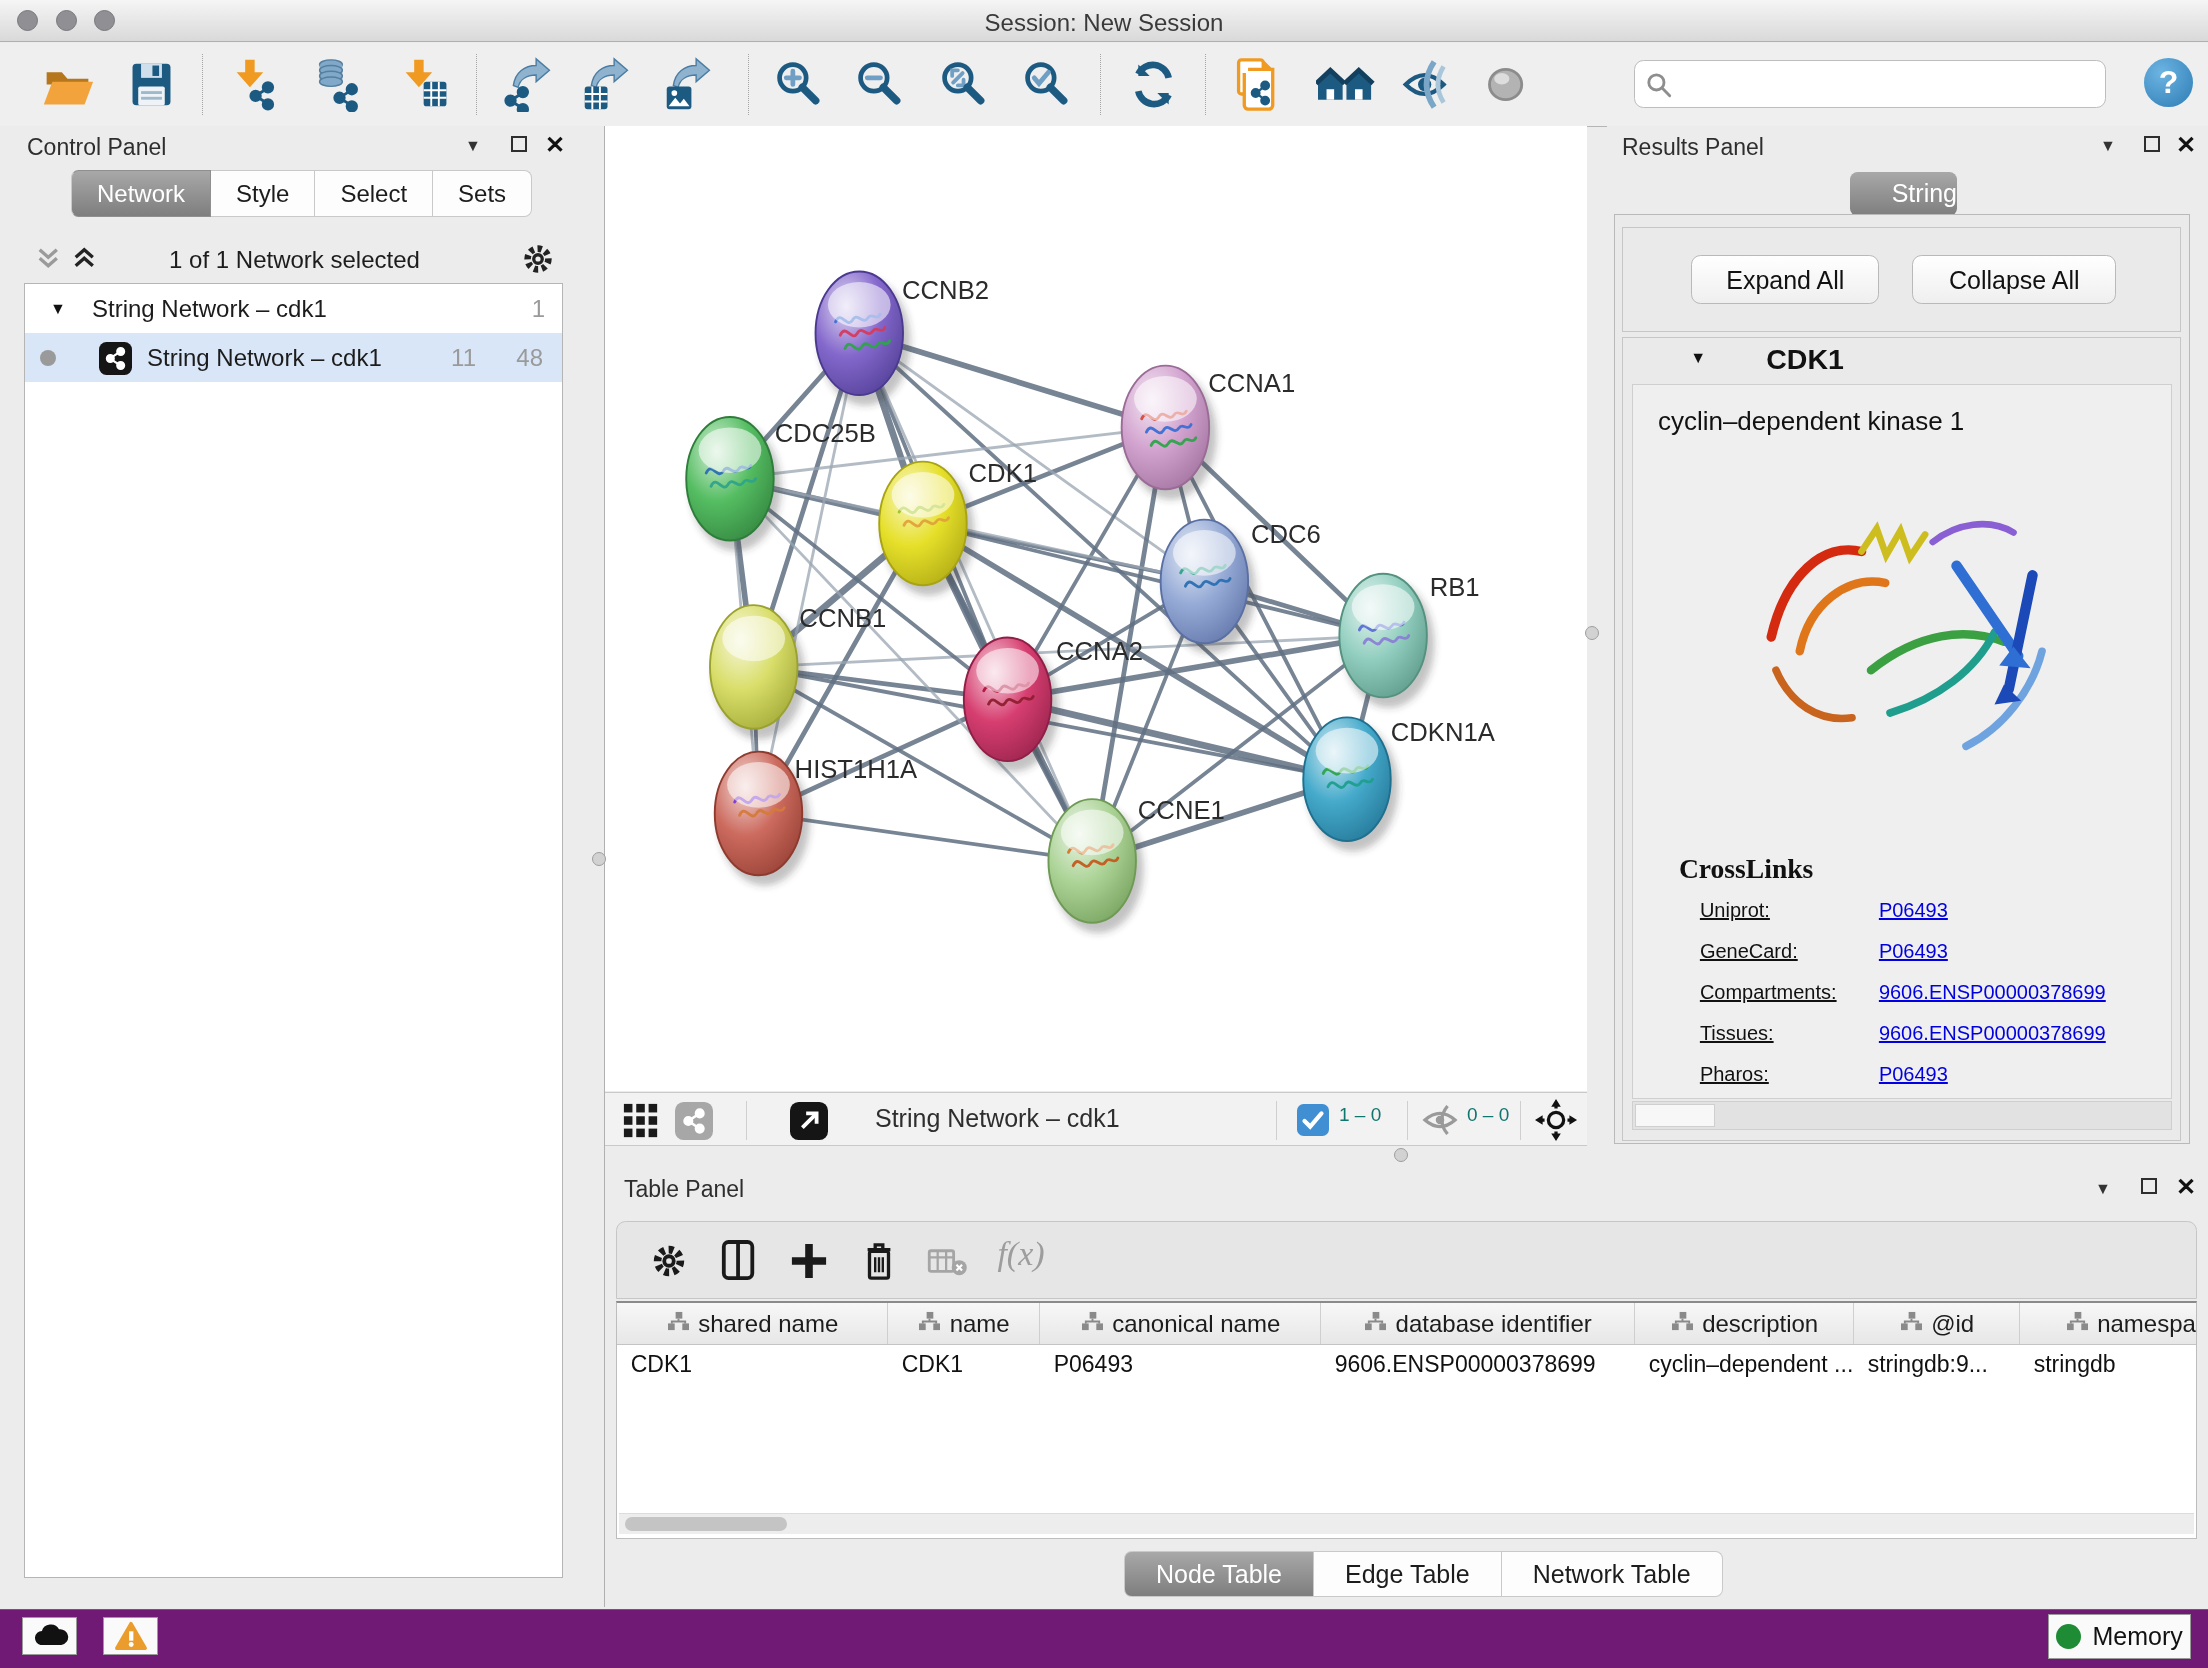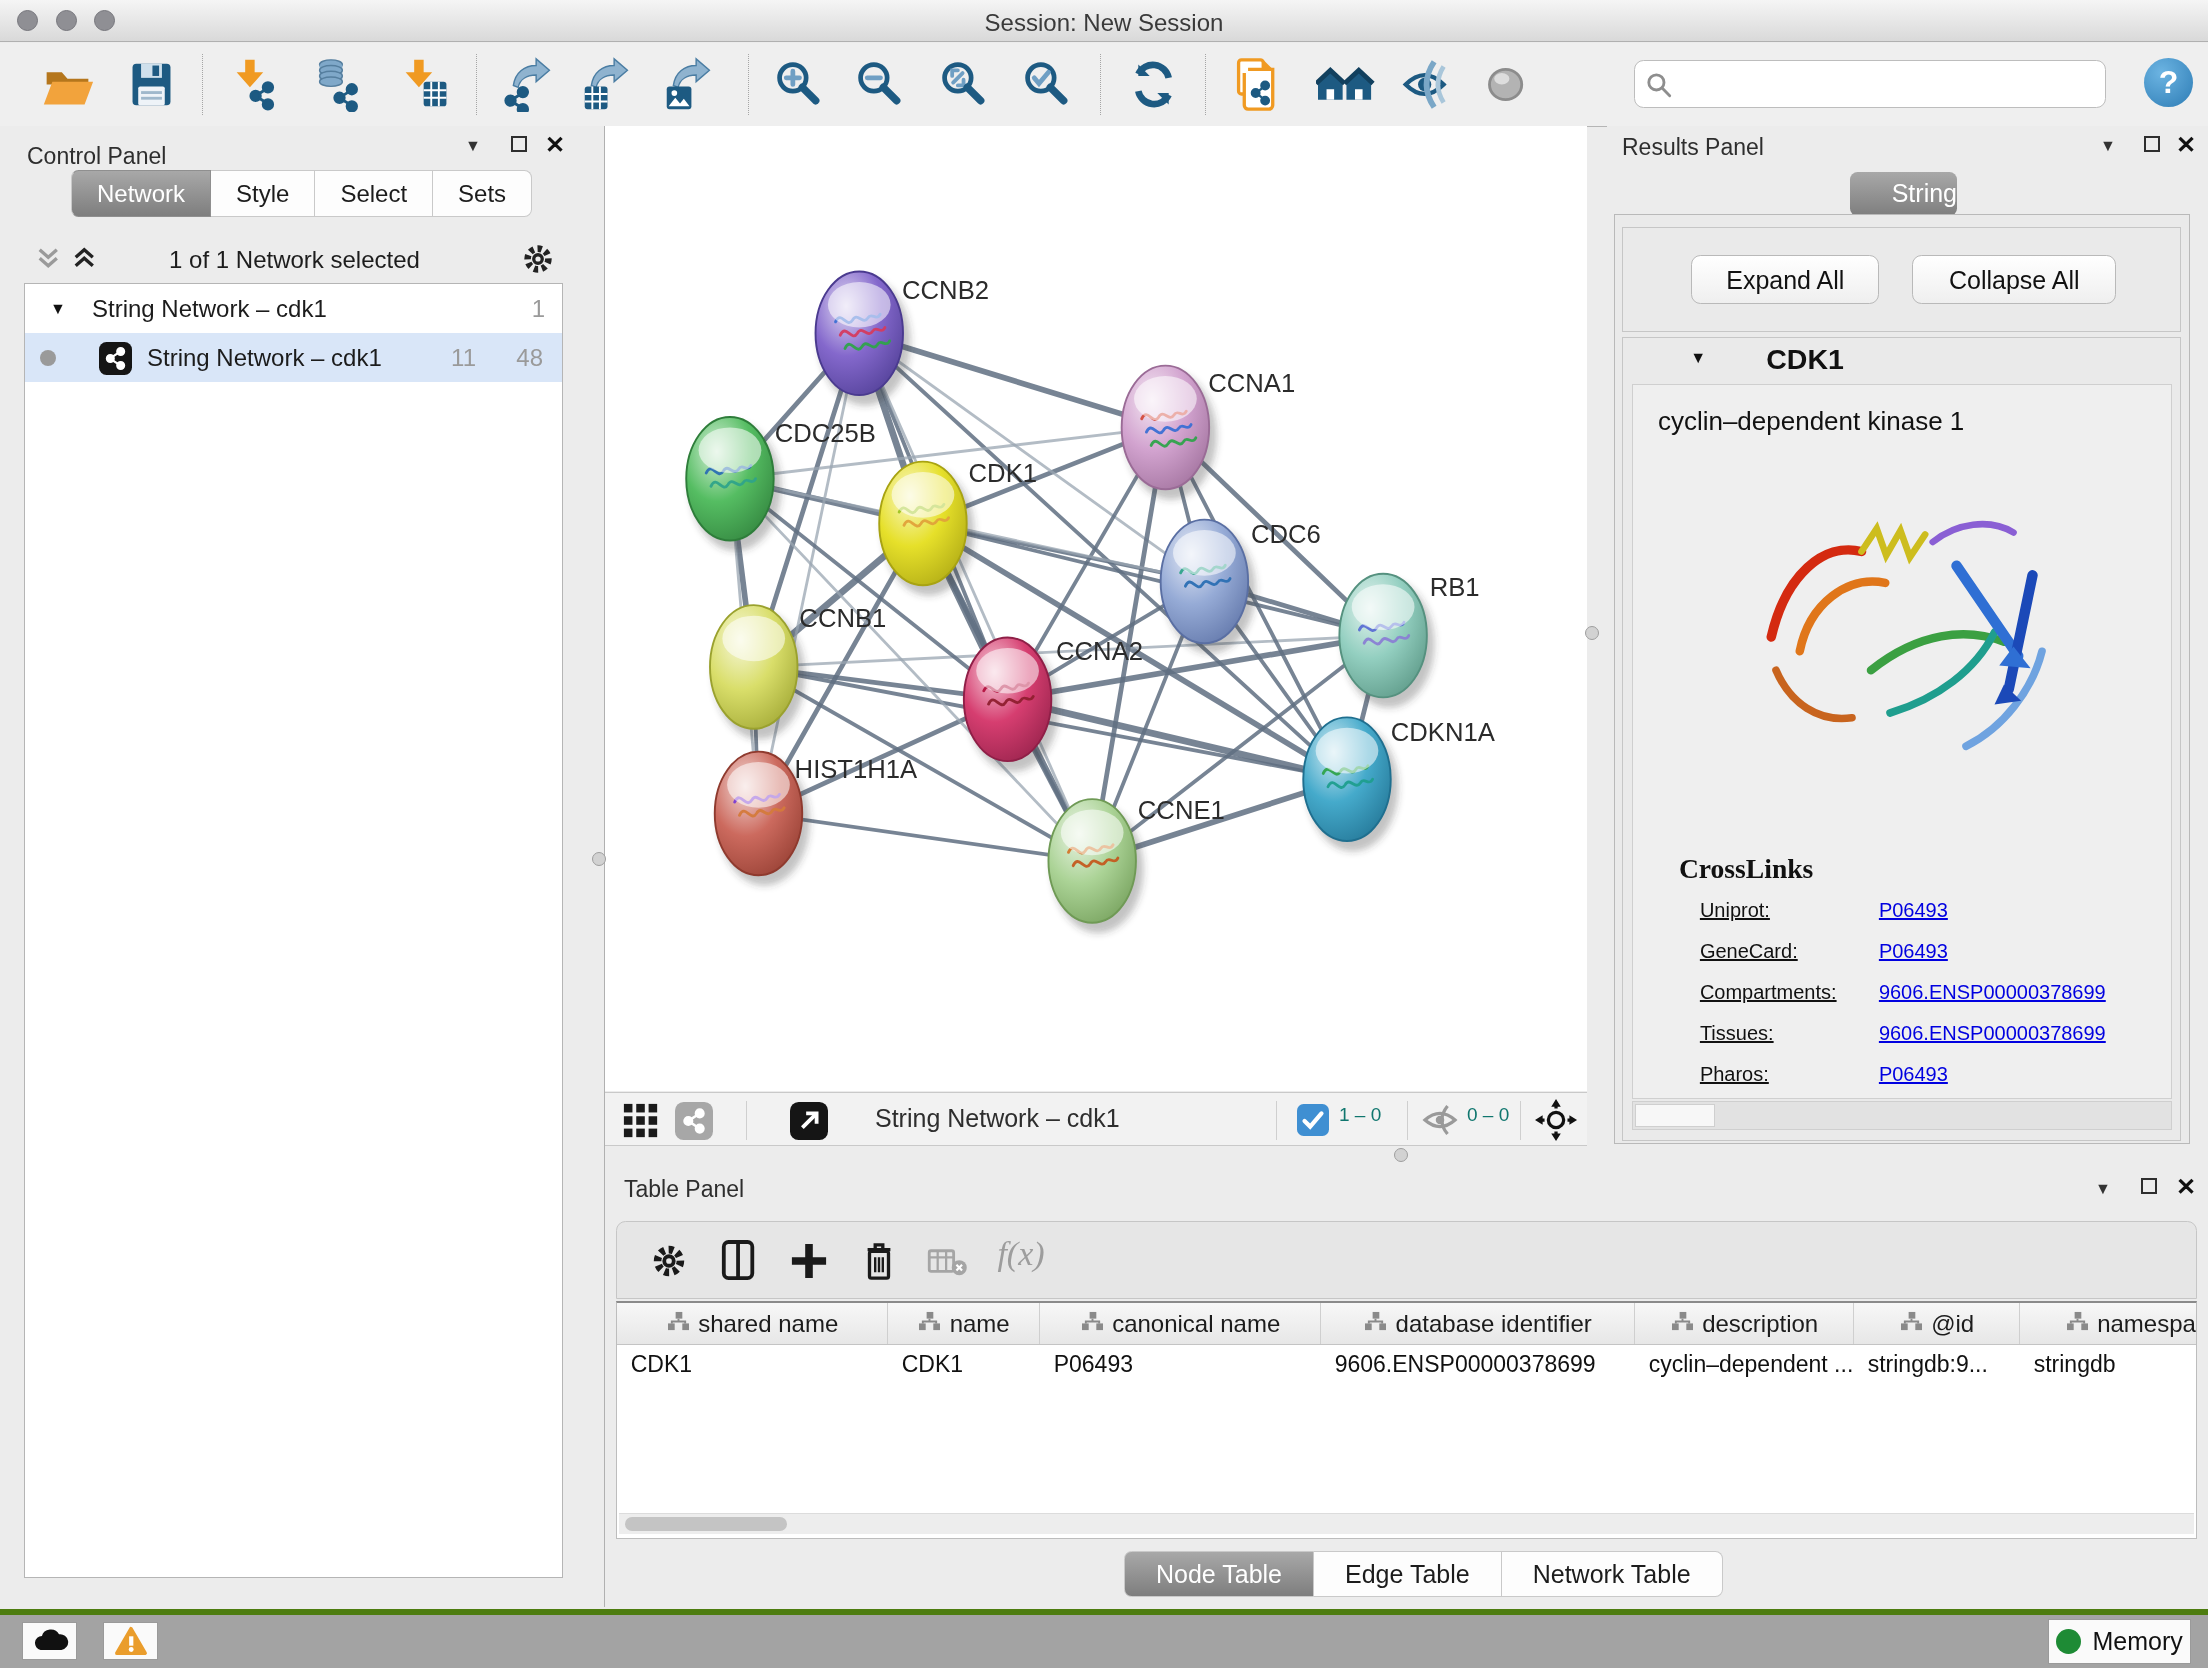--- a/index.html
+++ b/index.html
@@ -51,21 +51,21 @@
   .th{display:flex;align-items:center;justify-content:center;gap:8.6px;font-size:24px;color:#1c1c1c;border-right:1px solid #cfcfcf;flex:none;overflow:hidden;white-space:nowrap;}
   .tr{display:flex;height:40px;}
   .td{font-size:23px;color:#111;padding:5.7px 0 0 13.3px;flex:none;overflow:hidden;white-space:nowrap;}
   .hscroll{position:absolute;left:1.9px;bottom:3.8px;width:1575px;height:21px;background:#ededed;border-top:1px solid #dcdcdc;}
   .hthumb{position:absolute;left:5.7px;top:2.9px;width:162px;height:14.3px;background:#c4c4c4;border-radius:7.6px;}
   .btab{height:46px;line-height:44px;padding:0 31px;background:#fdfdfd;border:1px solid #c9c9c9;border-left:none;font-size:25px;color:#1c1c1c;display:inline-block;}
   .btab.sel{background:linear-gradient(#a8a8a8,#7e7e7e);color:#fff;}
   .btab:first-child{border-left:1px solid #c9c9c9;border-radius:7.6px 0 0 7.6px;}
   .btab:last-child{border-radius:0 7.6px 7.6px 0;}
   
-  .statusbar{position:absolute;left:0;top:1609px;width:2208px;height:59px;background:#a3a3a3;border-top:6px solid #4d7c0f;}
+  .statusbar{position:absolute;left:0;top:1609px;width:2208px;height:59px;background:#701a75;border-top:1px solid #4d7c0f;}
   .sbtn{position:absolute;top:6.7px;background:#fafafa;border:1.9px solid #9a9a9a;display:flex;align-items:center;justify-content:center;}
   .membtn{position:absolute;left:2048px;top:3.8px;width:143px;height:45px;background:#fafafa;border:1.9px solid #9a9a9a;display:flex;align-items:center;gap:11.4px;justify-content:center;font-size:25px;color:#111;}
   .memdot{width:25px;height:25px;border-radius:50%;background:#1e8b35;}
   .fx{font-family:"Liberation Serif",serif;font-style:italic;font-size:34px;color:#9d9d9d;}
 </style>
 </head>
 <body>
 
 <div class="window">
 
@@ -217,21 +217,21 @@
     <input class="searchbox" placeholder="" style="">
     <div class="searchglyph">
       <svg width="28.5" height="28.5" viewBox="0 0 30 30">
           <circle cx="12" cy="12" r="8" fill="none" stroke="#8e8e8e" stroke-width="3"></circle>
           <path d="M18,18 L26,26" stroke="#8e8e8e" stroke-width="3" stroke-linecap="round"></path>
         </svg></div>
     <div class="helpbtn">?</div>
   </div>
 
   <div class="ctrl">
-    <div class="abs panel-title" style="left:27px;top:17px">Control Panel</div>
+    <div class="abs panel-title" style="left:27px;top:8px">Control Panel</div>
     <div class="abs" style="left:465px;top:11.4px;font-size:16px;color:#333">▼</div>
     <div class="abs phbox" style="left:511px;top:9.5px"></div>
     <div class="abs phx" style="left:545px;top:4.8px">✕</div>
     <div class="abs" style="left:71px;top:44px;white-space:nowrap" id="cp-tabs"><div class="tab sel">Network</div><div class="tab">Style</div><div class="tab">Select</div><div class="tab">Sets</div></div>
     <div class="abs" style="left:34px;top:118px">
       <svg width="28.5" height="28.5" viewBox="0 0 30 30">
           <path d="M6,6 l9,8 9,-8 M6,15 l9,8 9,-8" stroke="#9a9a9a" stroke-width="3.5" fill="none"></path>
         </svg></div>
     <div class="abs" style="left:70px;top:118px">
       <svg width="28.5" height="28.5" viewBox="0 0 30 30">

